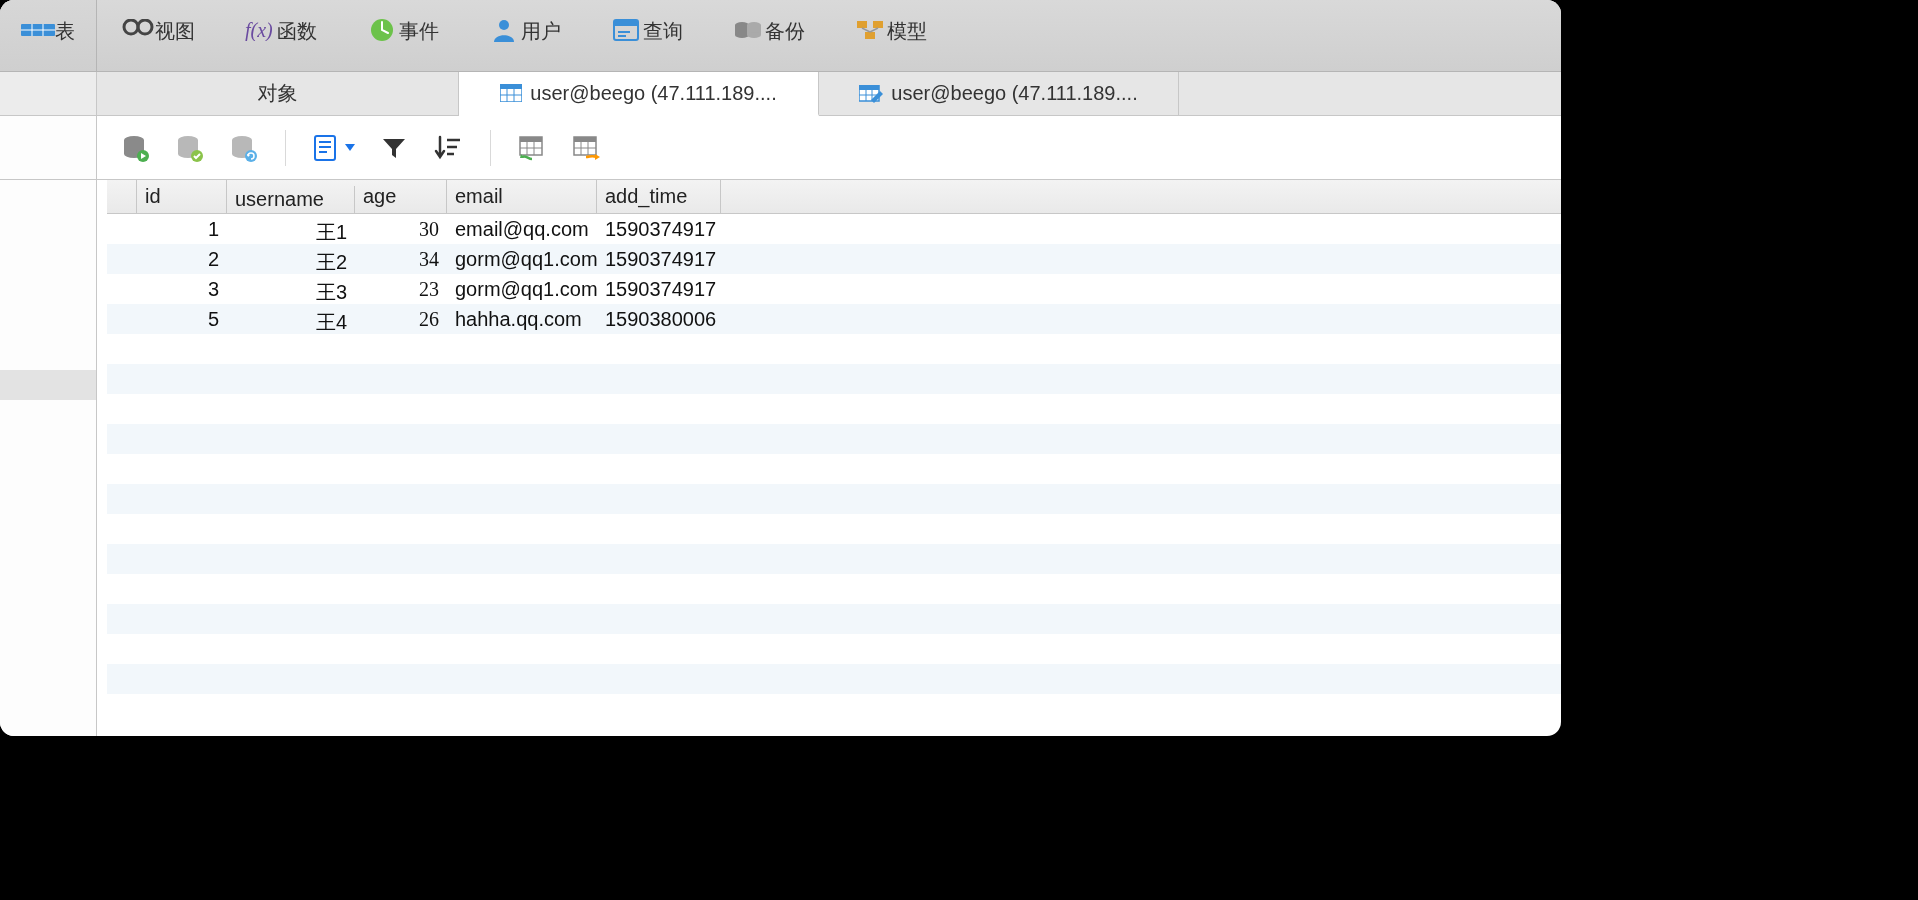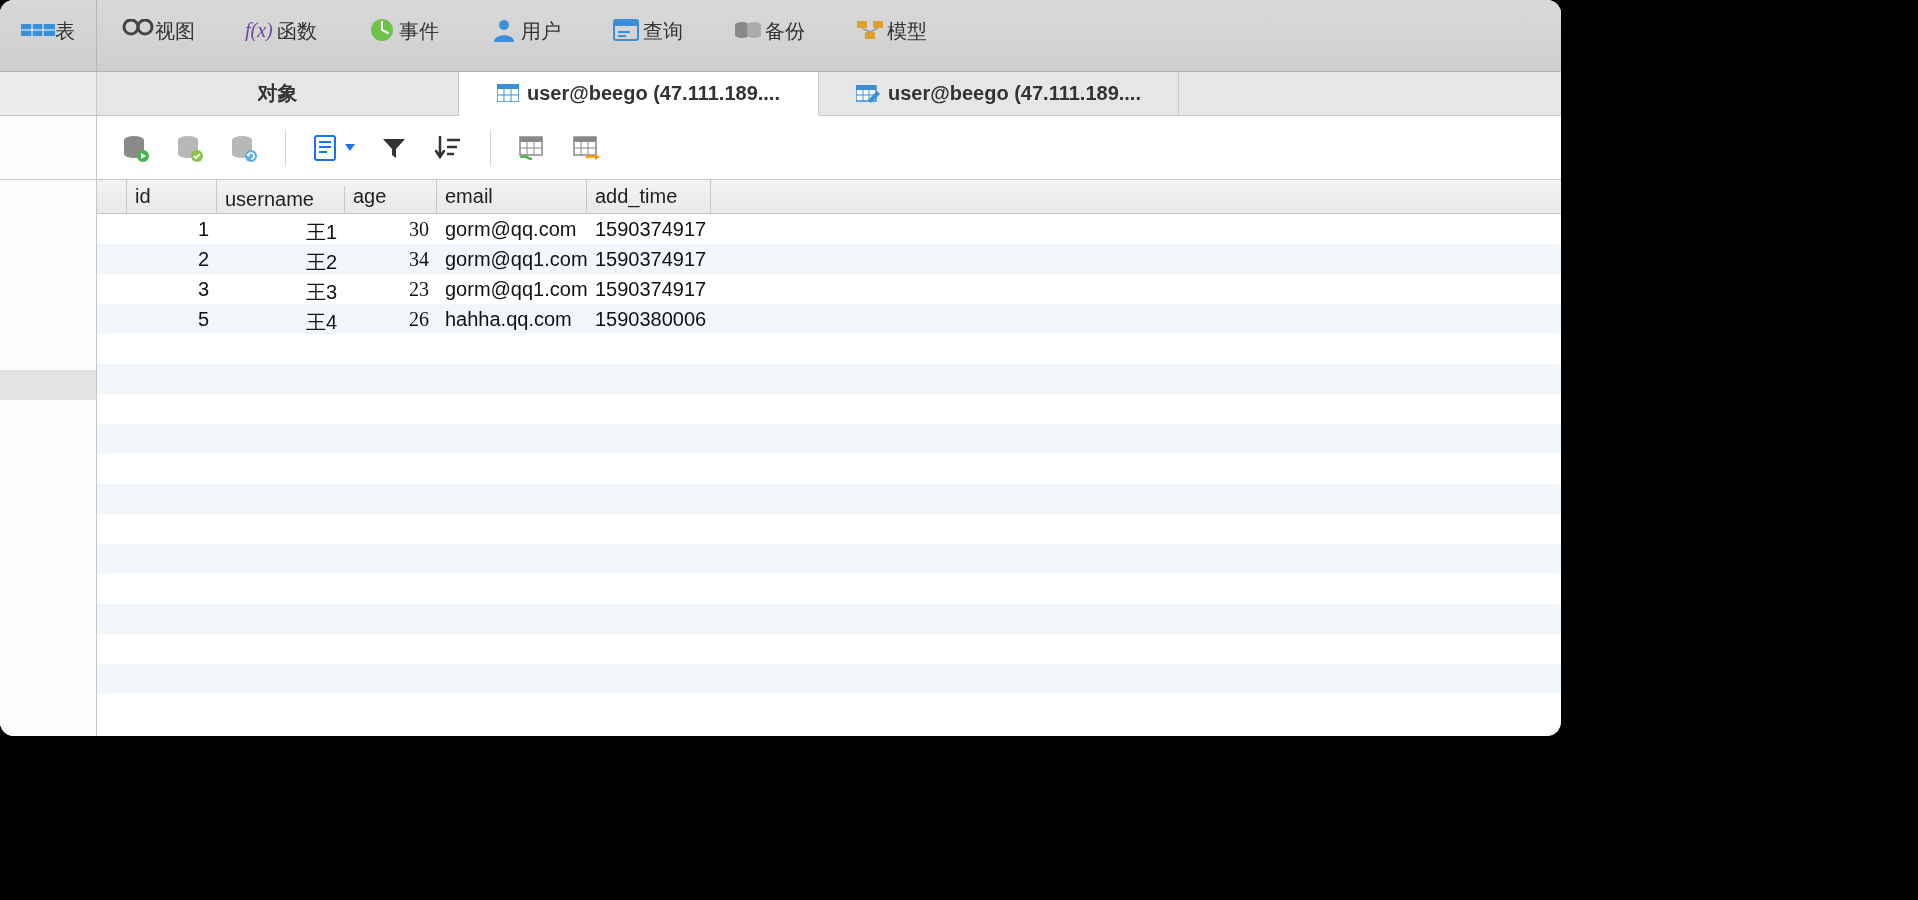--- a/index.html
+++ b/index.html
@@ -14,31 +14,31 @@
   .menu-item .mi-label{margin-top:2px;}
   .menu-icon { width:34px; height:26px; display:flex; align-items:center; justify-content:center; }
 
   
   .tabs { display:flex; height:44px; background:#e6e6e6; border-bottom:1px solid #c7c7c7; }
   .side-filler { width:97px; border-right:1px solid #c7c7c7; background:#ececec;}
   .tab { display:flex; align-items:center; justify-content:center; gap:8px; border-right:1px solid #c7c7c7; padding:0 18px; color:#333; cursor:default;}
   .tab.t0 { width:362px; background:#e6e6e6;}
   .tab.t1 { width:360px; background:#ffffff; border-bottom:2px solid #fff; margin-bottom:-1px;}
   .tab.t2 { width:360px; background:#e6e6e6;}
-  .tab .tab-label{ white-space:nowrap; overflow:hidden; text-overflow:ellipsis; max-width:290px;font-weight:bold;}
+  .tab .tab-label{ white-space:nowrap; overflow:hidden; text-overflow:ellipsis; max-width:290px;}
 
   
   .actionbar { display:flex; height:64px; border-bottom:1px solid #c7c7c7; }
   .side-filler2 { width:97px; border-right:1px solid #c7c7c7; background:#fdfdfd;}
   .actions { display:flex; align-items:center; gap:22px; padding-left:22px;}
   .sep { width:1px; height:36px; background:#d9d9d9; margin:0 4px;}
   .abtn { width:32px; height:32px; display:flex; align-items:center; justify-content:center; cursor:pointer;}
 
   
-  .main { display:flex; height:calc(100% - 72px - 44px - 64px); }
+  .main { display:flex; height:calc(100% - 72px - 44px - 64px);gap:10px; }
   .sidebar { width:97px; border-right:1px solid #c7c7c7; background:#fdfdfd; position:relative;}
   .sidebar .sel { position:absolute; left:0; right:0; top:190px; height:30px; background:#e3e3e3;}
   .datagrid { flex:1; overflow:hidden;}
   .grid-header { display:flex; height:34px; background:linear-gradient(#f3f3f3,#e9e9e9); border-bottom:1px solid #c7c7c7; font-size:20px; color:#222;}
   .gh { display:flex; align-items:center; padding:0 8px; border-right:1px solid #c7c7c7; }
   .gh.rowhandle{width:30px; padding:0; border-right:1px solid #c7c7c7;}
   .col-id{width:90px;} .col-username{width:128px;margin-top:6px;} .col-age{width:92px;} .col-email{width:150px;} .col-addtime{width:124px;}
   .gh.flex{flex:1; border-right:none;}
   .grid-body { }
   .grow { display:flex; height:30px; align-items:center; font-size:20px; color:#111;}
@@ -284,21 +284,21 @@
             </div>
       <div class="gh flex"></div>
     </div>
     <div class="grid-body">
 
     <div class="grow">
               <div class="gc rowhandle"></div>
               <div class="gc col-id">1</div>
               <div class="gc col-username">王1</div>
               <div class="gc col-age">30</div>
-              <div class="gc col-email">gorm@qq.com</div>
+              <div class="gc col-email">email@qq.com</div>
               <div class="gc col-addtime">1590374917</div>
             </div>
             <div class="grow">
               <div class="gc rowhandle"></div>
               <div class="gc col-id">2</div>
               <div class="gc col-username">王2</div>
               <div class="gc col-age">34</div>
               <div class="gc col-email">gorm@qq1.com</div>
               <div class="gc col-addtime">1590374917</div>
             </div>

